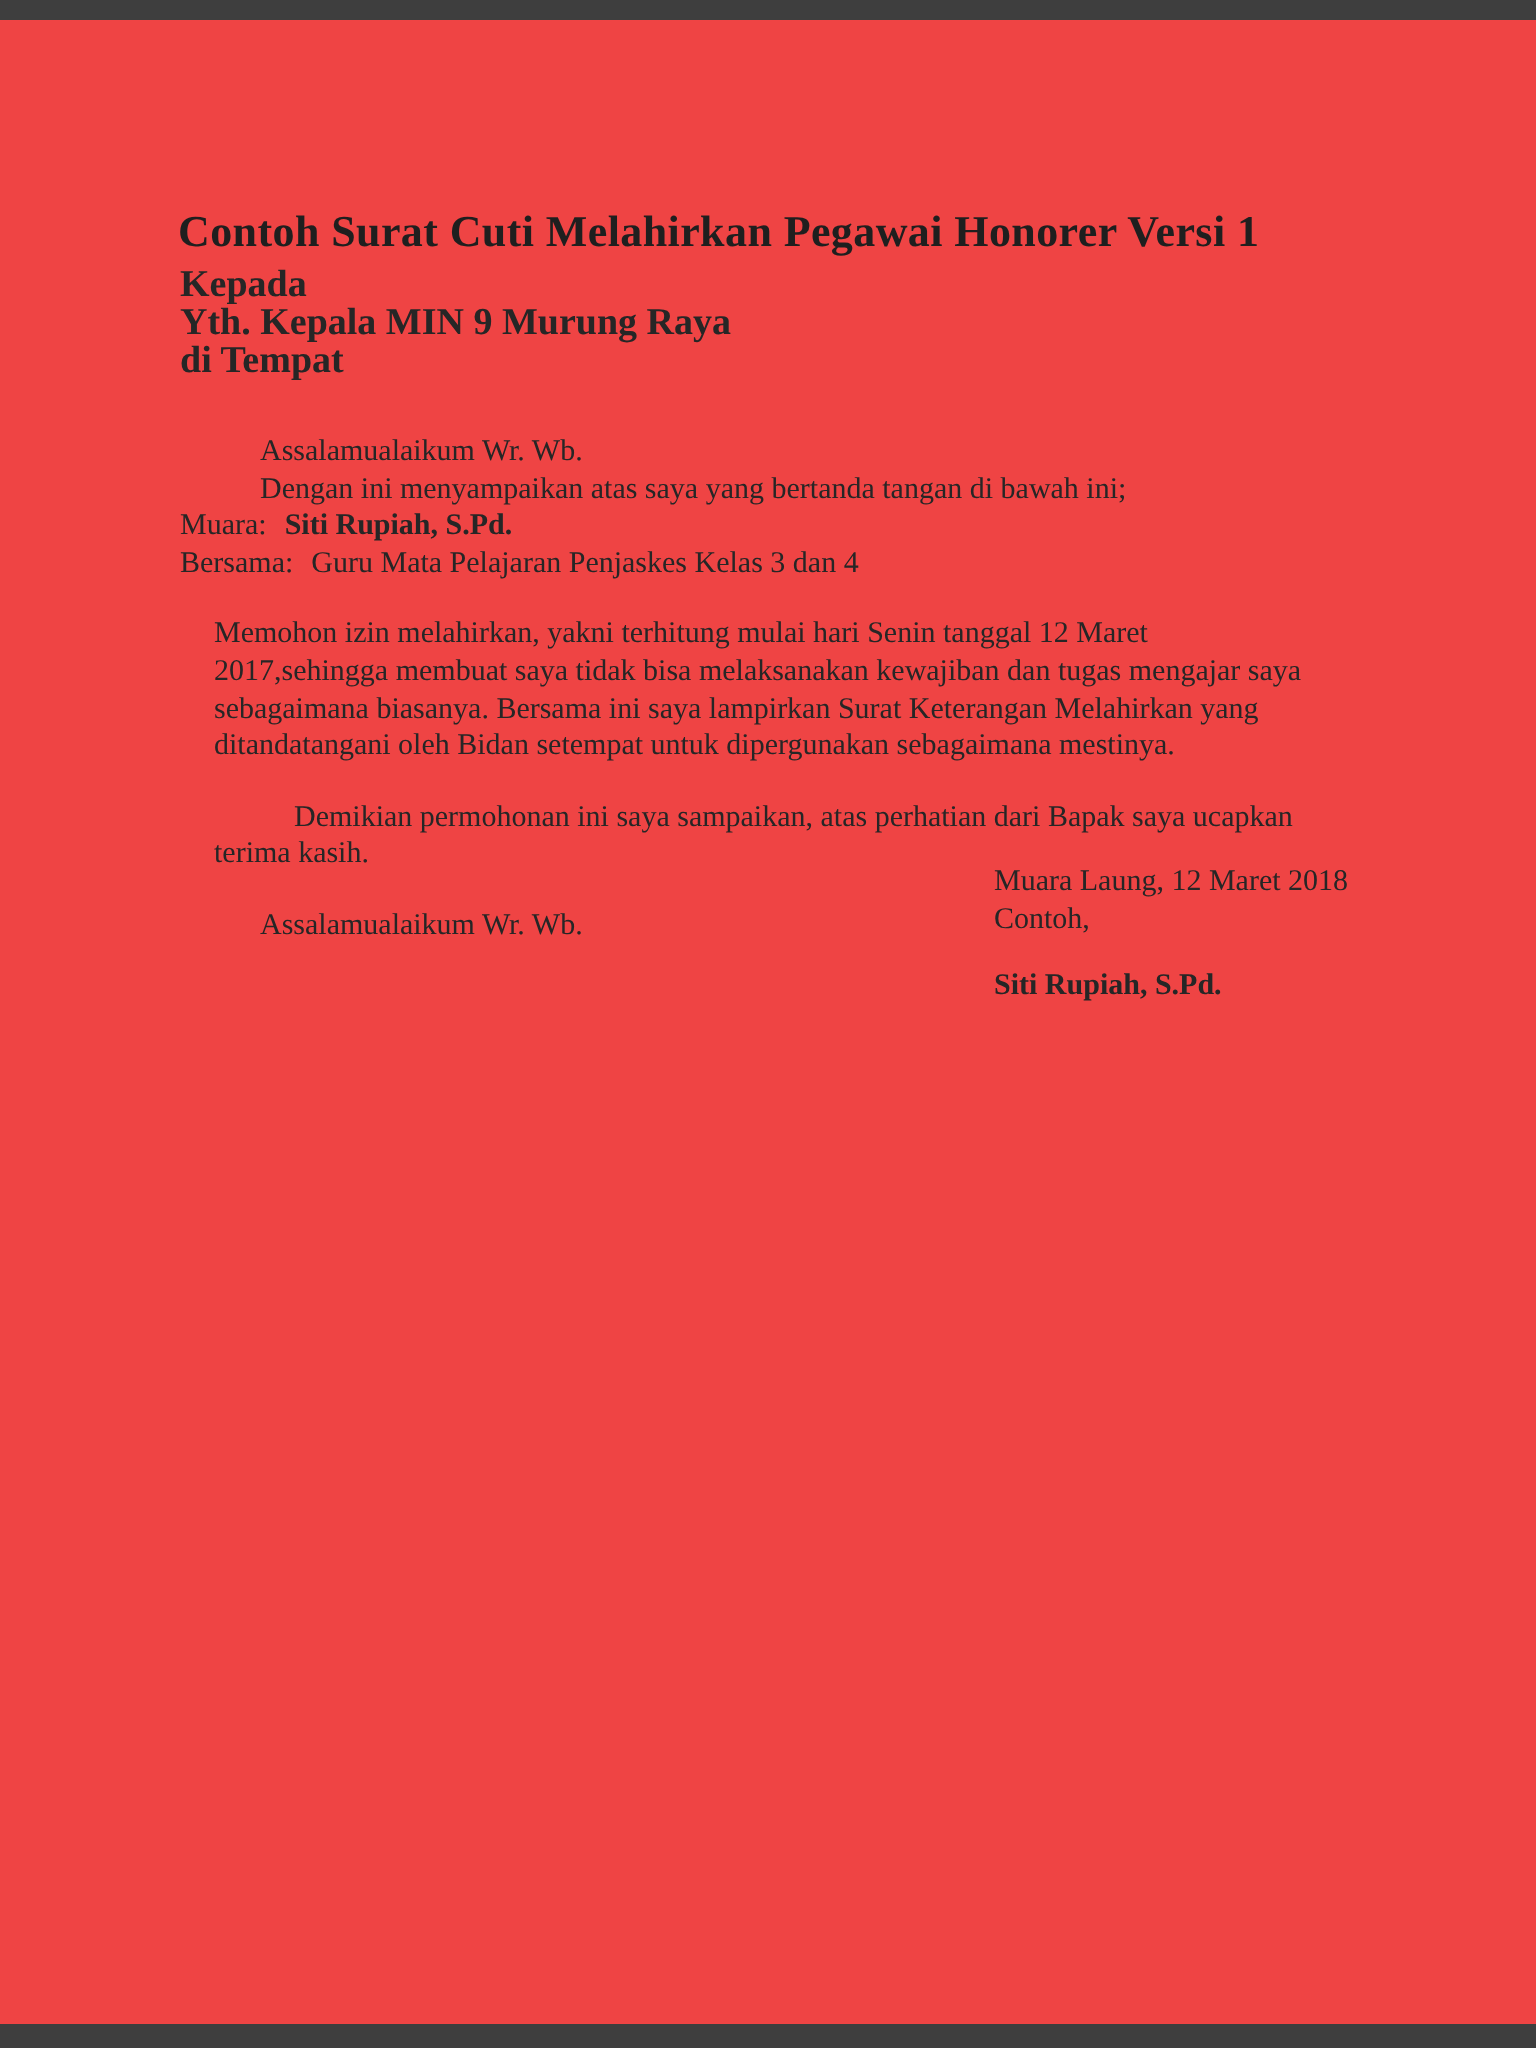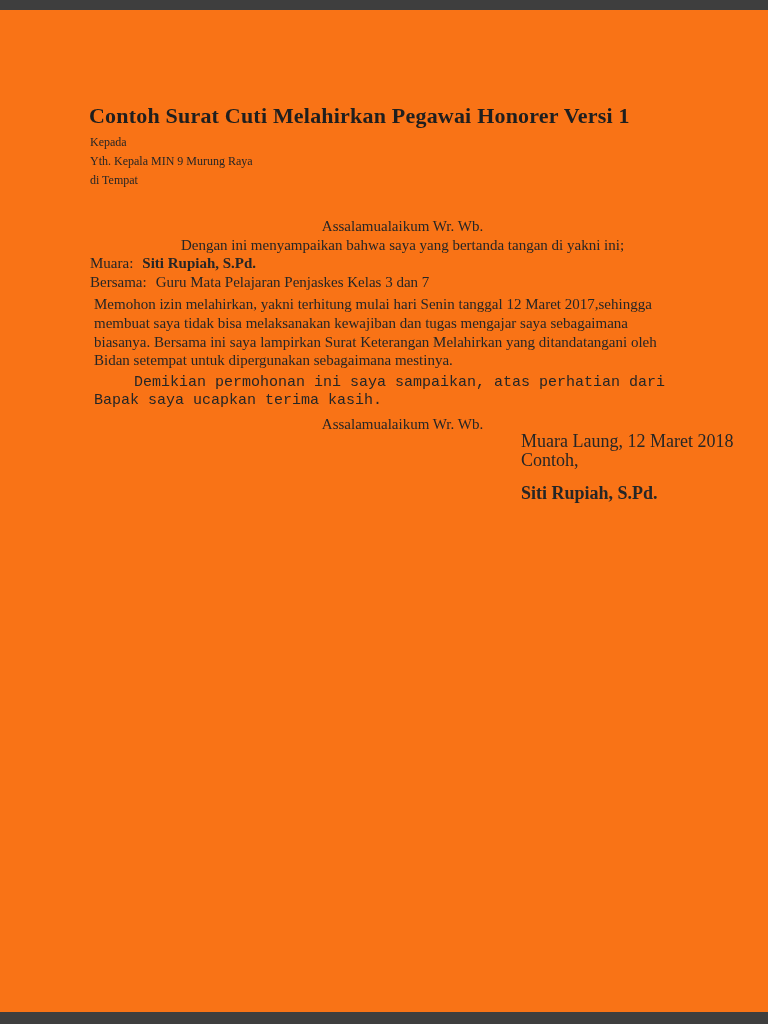--- a/index.html
+++ b/index.html
@@ -4,21 +4,21 @@
 <style>
   html, body {
     margin: 0;
     padding: 0;
     background: #ffffff;
   }
   .screen {
     position: relative;
     width: 768px;
     height: 1024px;
-    background: #f97316;
+    background: #ef4444;
     overflow: hidden;
     font-family: "Liberation Serif", "DejaVu Serif", serif;
     color: #262626;
   }
   .viewer-bar {
     position: absolute;
     left: 0;
     width: 768px;
     background: #3e3e3e;
   }
@@ -32,60 +32,58 @@
     font-size: 22px;
     font-weight: bold;
     color: #1f1f1f;
     white-space: nowrap;
     letter-spacing: 0.2px;
   }
   .recipient-block {
     position: absolute;
     left: 90px;
     top: 133px;
-    font-size: 12px;
+    font-size: 19px;
     line-height: 19px;
+    font-weight: bold;
   }
   .letter-body {
     position: absolute;
     left: 90px;
     top: 217px;
     width: 585px;
     font-size: 15px;
     line-height: 18.6px;
     text-align: left;
   }
   .indent-line {
     padding-left: 40px;
-    text-align: center;
   }
   .para {
-    margin: 4px;
+    margin: 17px;
   }
   .para.indent-first {
     text-indent: 40px;
-    font-family: Liberation Mono, monospace;
   }
   .field-row .field-label {
     display: inline-block;
     min-width: 35px;
   }
   .field-row .field-value {
     margin-left: 9px;
   }
   .field-value.bold {
     font-weight: bold;
   }
   .signature-block {
     position: absolute;
     left: 497px;
     top: 432px;
-    font-size: 18px;
+    font-size: 15px;
     line-height: 18.8px;
-    margin-left: 24px;
   }
   .signature-name {
     font-weight: bold;
     margin-top: 14px;
   }
 </style>
 </head>
 <body>
 
 <div class="screen">
@@ -95,28 +93,28 @@
   <h1 class="letter-title">Contoh Surat Cuti Melahirkan Pegawai Honorer Versi 1</h1>
 
   <div class="recipient-block">
     <div>Kepada</div>
     <div>Yth. Kepala MIN 9 Murung Raya</div>
     <div>di Tempat</div>
   </div>
 
   <div class="letter-body">
     <div class="indent-line">Assalamualaikum Wr. Wb.</div>
-    <div class="indent-line">Dengan ini menyampaikan bahwa saya yang bertanda tangan di yakni ini;</div>
+    <div class="indent-line">Dengan ini menyampaikan atas saya yang bertanda tangan di bawah ini;</div>
 
     <div class="field-row">
       <span class="field-label">Muara</span><span>:</span><span class="field-value bold">Siti Rupiah, S.Pd.</span>
     </div>
 
     <div class="field-row">
-      <span class="field-label">Bersama</span><span>:</span><span class="field-value">Guru Mata Pelajaran Penjaskes Kelas 3 dan 7</span>
+      <span class="field-label">Bersama</span><span>:</span><span class="field-value">Guru Mata Pelajaran Penjaskes Kelas 3 dan 4</span>
     </div>
 
     <p class="para">Memohon izin melahirkan, yakni terhitung mulai hari Senin tanggal 12 Maret 2017,sehingga membuat saya tidak bisa melaksanakan kewajiban dan tugas mengajar saya sebagaimana biasanya. Bersama ini saya lampirkan Surat Keterangan Melahirkan yang ditandatangani oleh Bidan setempat untuk dipergunakan sebagaimana mestinya.</p>
 
     <p class="para indent-first">Demikian permohonan ini saya sampaikan, atas perhatian dari Bapak saya ucapkan terima kasih.</p>
 
     <div class="indent-line">Assalamualaikum Wr. Wb.</div>
   </div>
 
   <div class="signature-block">

